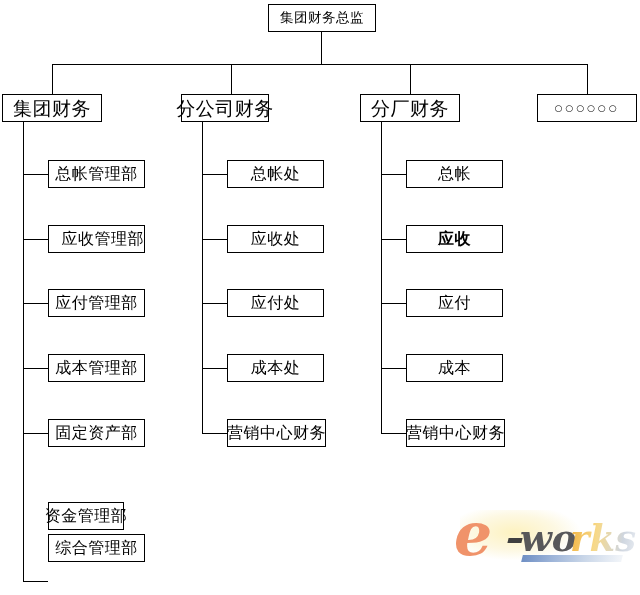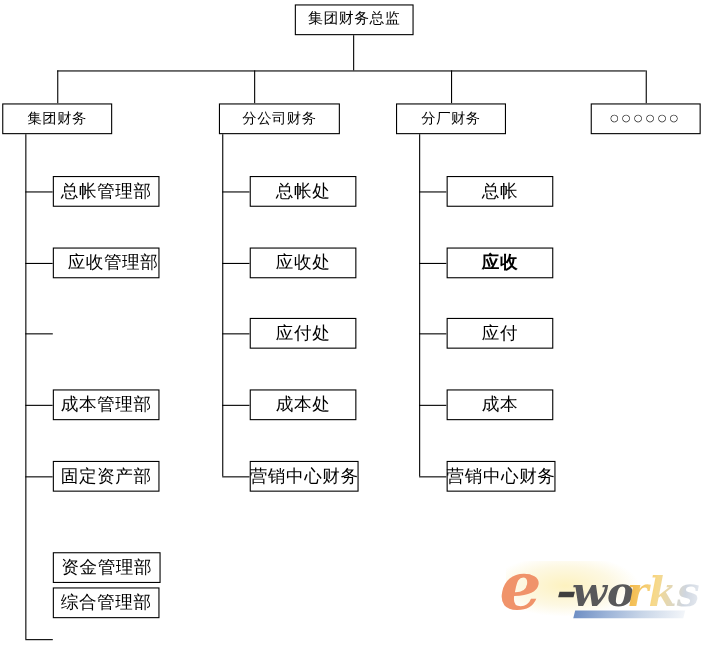--- a/index.html
+++ b/index.html
@@ -26,21 +26,21 @@
     display: flex;
     align-items: center;
     justify-content: center;
     font-size: 13px;
     line-height: 1;
     color: #000000;
     letter-spacing: 0.5px;
     white-space: nowrap;
   }
   .node.root        { font-size: 13.5px; }
-  .node.level2      { font-size: 13px; }
+  .node.level2      { font-size: 19px; }
   .node.leaf        { font-size: 16px; }
   .node.dots-node   { font-size: 9px; letter-spacing: 3px; }
   .line {
     position: absolute;
     background: #000000;
   }
   .line.h { height: 1px; }
   .line.v { width: 1px; }
   #logo {
     position: absolute;
@@ -126,21 +126,21 @@
   <div class="line h" style="left:52px; top:64px; width:535px;"></div>
 
   <div class="line v" style="left:52px; top:64px; height:30px;"></div>
   <div class="line v" style="left:231px; top:64px; height:30px;"></div>
   <div class="line v" style="left:410px; top:64px; height:30px;"></div>
   <div class="line v" style="left:587px; top:64px; height:30px;"></div>
 
   <div class="node level2" style="left:2px; top:94px; width:100px; height:28px;">
     <span>集团财务</span>
   </div>
-  <div class="node level2" style="left:181px; top:94px; width:110px; height:28px;margin-left:18px;">
+  <div class="node level2" style="left:181px; top:94px; width:88px; height:28px;">
     <span>分公司财务</span>
   </div>
   <div class="node level2" style="left:360px; top:94px; width:100px; height:28px;">
     <span>分厂财务</span>
   </div>
   <div class="node level2 dots-node" style="left:537px; top:94px; width:100px; height:28px;">
     <span>○○○○○○</span>
   </div>
 
   <div class="line v" style="left:23px; top:122px; height:459px;"></div>
@@ -149,32 +149,35 @@
   <div class="node leaf" style="left:48px; top:160px; width:97px; height:28px;">
     <span>总帐管理部</span>
   </div>
 
   <div class="line h" style="left:23px; top:239px; width:25px;"></div>
   <div class="node leaf" style="left:48px; top:225px; width:97px; height:28px;justify-content:flex-end;">
     <span>应收管理部</span>
   </div>
 
   <div class="line h" style="left:23px; top:303px; width:25px;"></div>
+  <div class="node leaf" style="left:48px; top:289px; width:97px; height:28px;">
+    <span>应付管理部</span>
+  </div>
 
   <div class="line h" style="left:23px; top:368px; width:25px;"></div>
   <div class="node leaf" style="left:48px; top:354px; width:97px; height:28px;">
     <span>成本管理部</span>
   </div>
 
   <div class="line h" style="left:23px; top:433px; width:25px;"></div>
   <div class="node leaf" style="left:48px; top:419px; width:97px; height:28px;">
     <span>固定资产部</span>
   </div>
 
-  <div class="node leaf" style="left:48px; top:502px; width:98px; height:28px;">
+  <div class="node leaf" style="left:48px; top:502px; width:76px; height:28px;">
     <span>资金管理部</span>
   </div>
 
   <div class="line h" style="left:23px; top:581px; width:25px;"></div>
   <div class="node leaf" style="left:48px; top:534px; width:97px; height:28px;">
     <span>综合管理部</span>
   </div>
 
   <div class="line v" style="left:202px; top:122px; height:311px;"></div>
 

